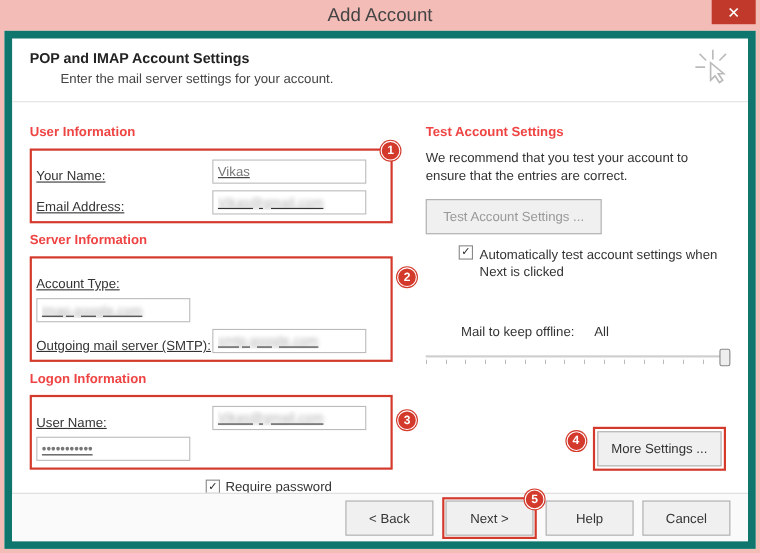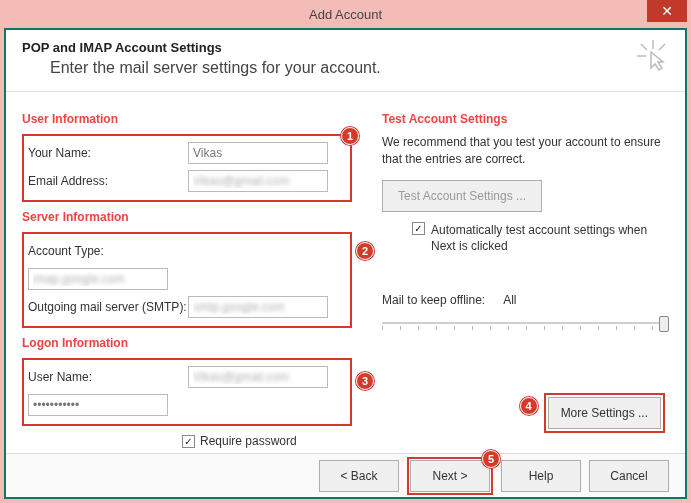--- a/index.html
+++ b/index.html
@@ -1,47 +1,47 @@
 <!DOCTYPE html>
 <html><head>
 <meta charset="utf-8">
 <style>
   * { box-sizing: border-box; font-family: "Segoe UI", Tahoma, sans-serif; }
   body { margin: 0; background: #fff; font-size: 12px; color: #333; }
   .window { width: 691px; height: 503px; background: #f4bcb7; position: relative; }
   .titlebar { height: 28px; display: flex; align-items: center; justify-content: center; position: relative; }
-  .titlebar-title { color: #444; font-size: 13px; }
+  .titlebar-title { color: #444; font-size: 17px; }
   .close-btn { position: absolute; right: 4px; top: 0; width: 40px; height: 22px; background: #c0392b; color: #fff; display: flex; align-items: center; justify-content: center; font-size: 14px; }
-  .client { position: absolute; left: 4px; right: 4px; top: 28px; bottom: 4px; background: #fff; border: 2px solid #0f766e; }
+  .client { position: absolute; left: 4px; right: 4px; top: 28px; bottom: 4px; background: #fff; border: 7px solid #0f766e; }
   .header { padding: 10px 16px 14px 16px; border-bottom: 1px solid #e2e2e2; display:flex; justify-content:space-between; align-items:flex-start;}
   .header h1 { font-size: 13px; font-weight: bold; margin: 0 0 4px 0; color:#222;}
-  .header p { margin: 0 0 0 28px; font-size: 16px; color:#444;}
+  .header p { margin: 0 0 0 28px; font-size: 12px; color:#444;}
   .cursor-svg { width:32px; height:32px; color:#bbb;}
   .body { display: flex; padding: 12px 16px 0 16px; gap: 30px; }
   .col { }
   .col-left { width: 330px; }
   .col-right { flex:1; }
   .section-title { font-weight: bold; font-size: 12px; margin: 8px 0 8px 0; color:#ef4444;}
-  .row { display: flex; align-items: center; min-height: 26px; margin-bottom: 2px;}
+  .row { display: flex; align-items: flex-end; min-height: 26px; margin-bottom: 2px; text-decoration: underline;}
   .row label { width: 160px; color:#333;}
   .row input[type=text], .row input[type=password], .row select { width: 140px; height: 22px; border: 1px solid #bbb; background:#fff; padding: 0 4px; font-size:12px; color:#777;}
   .row select { color:#000;}
   .selected-blue { background:#3a8de8 !important; color:#fff; border:1px solid #555;}
   .blur { color: transparent !important; text-shadow: 0 0 4px #aaa; }
   .redbox { border: 2px solid #d43a2c; padding:4px; position:relative; margin-bottom:6px;}
   .badge { position:absolute; width:18px; height:18px; border-radius:50%; background:#d43a2c; color:#fff; font-size:11px; display:flex; align-items:center; justify-content:center; font-weight:bold; border:1px solid #fff; box-shadow:0 0 0 1px #d43a2c;}
   .check-row { margin-top:8px; display:flex; align-items:center; gap:5px; margin-left:160px;}
   .check { width:13px; height:13px; border:1px solid #888; display:inline-flex; align-items:center; justify-content:center; font-size:10px; color:#222; background:#fff;}
   .spa { margin-top:8px; display:flex; align-items:flex-start; gap:8px;}
   .spa label { max-width: 280px;}
   .btn { height: 32px; border: 1px solid #adadad; background: #f0f0f0; padding: 12px 12px; font-size:12px; color:#333; display:inline-flex; align-items:center; justify-content:center; min-width:80px;}
   .btn-disabled { color:#999; }
   .test-group { margin-top:12px;}
   .auto-row { margin-top:10px; display:flex; align-items:flex-start; gap:6px; margin-left:30px;}
-  .mail-row { margin-top:38px; display:flex; align-items:center; gap:18px;}
+  .mail-row { margin-top:38px; display:flex; align-items:center; gap:18px;margin-left:32px;}
   .slider { margin-top:6px; height:20px; position:relative;}
   .slider-track { position:absolute; left:0; right:0; top:9px; height:2px; background:#cfcfcf;}
   .slider-thumb { position:absolute; right:0; top:3px; width:10px; height:16px; background:#eee; border:1px solid #888; border-radius:2px;}
   .slider-ticks { position:absolute; left:0; right:0; top:13px; height:4px; background: repeating-linear-gradient(to right, #bbb 0 1px, transparent 1px 18px);}
   .more-wrap { position:absolute; right:20px; bottom:64px;}
   .more-box { border:2px solid #d43a2c; padding:2px; position:relative;}
   .footer { position:absolute; left:0; right:0; bottom:0; height:44px; border-top:1px solid #ddd; display:flex; align-items:center; justify-content:flex-end; gap:8px; padding-right:16px; background:#fafafa;}
   .next-box { border:2px solid #d43a2c; padding:1px; position:relative; display:inline-block;}
   svg { display:block;}
 </style>

